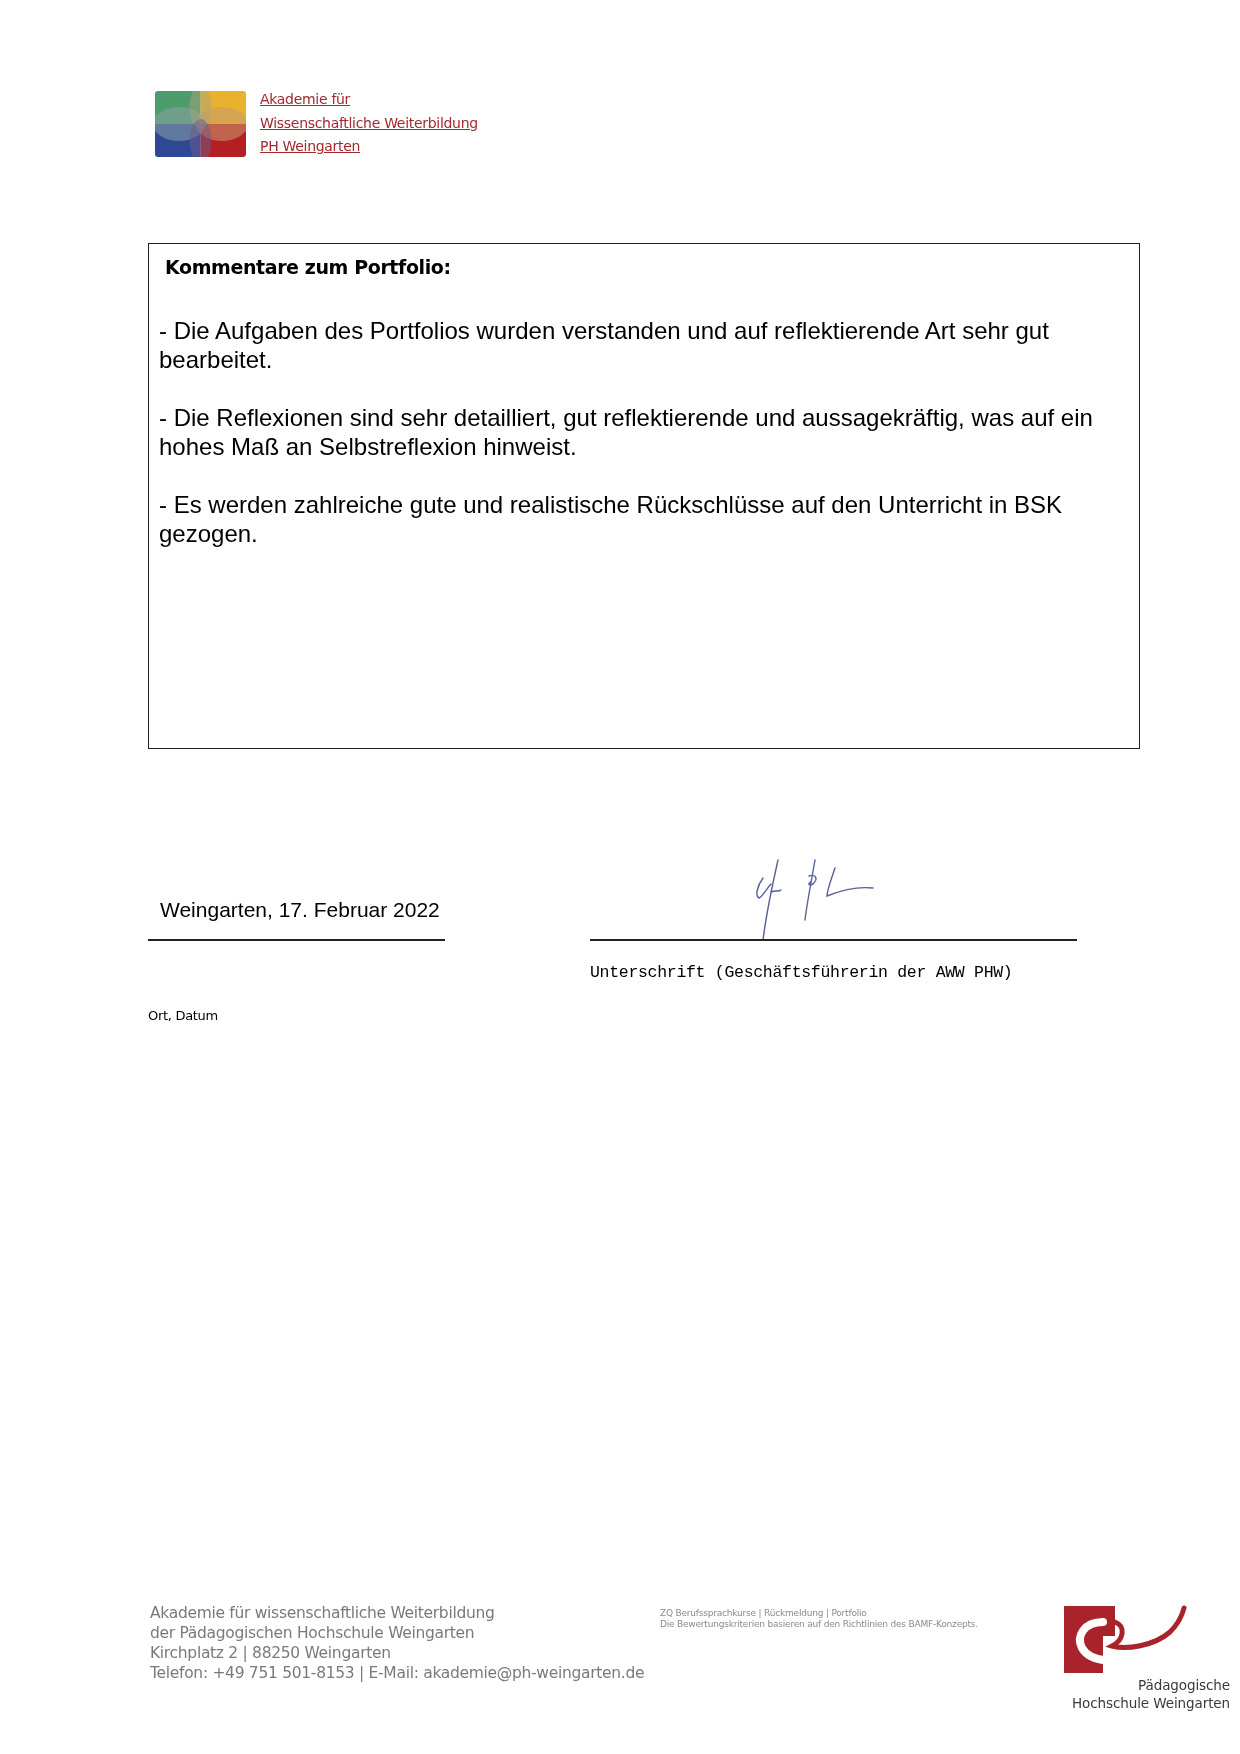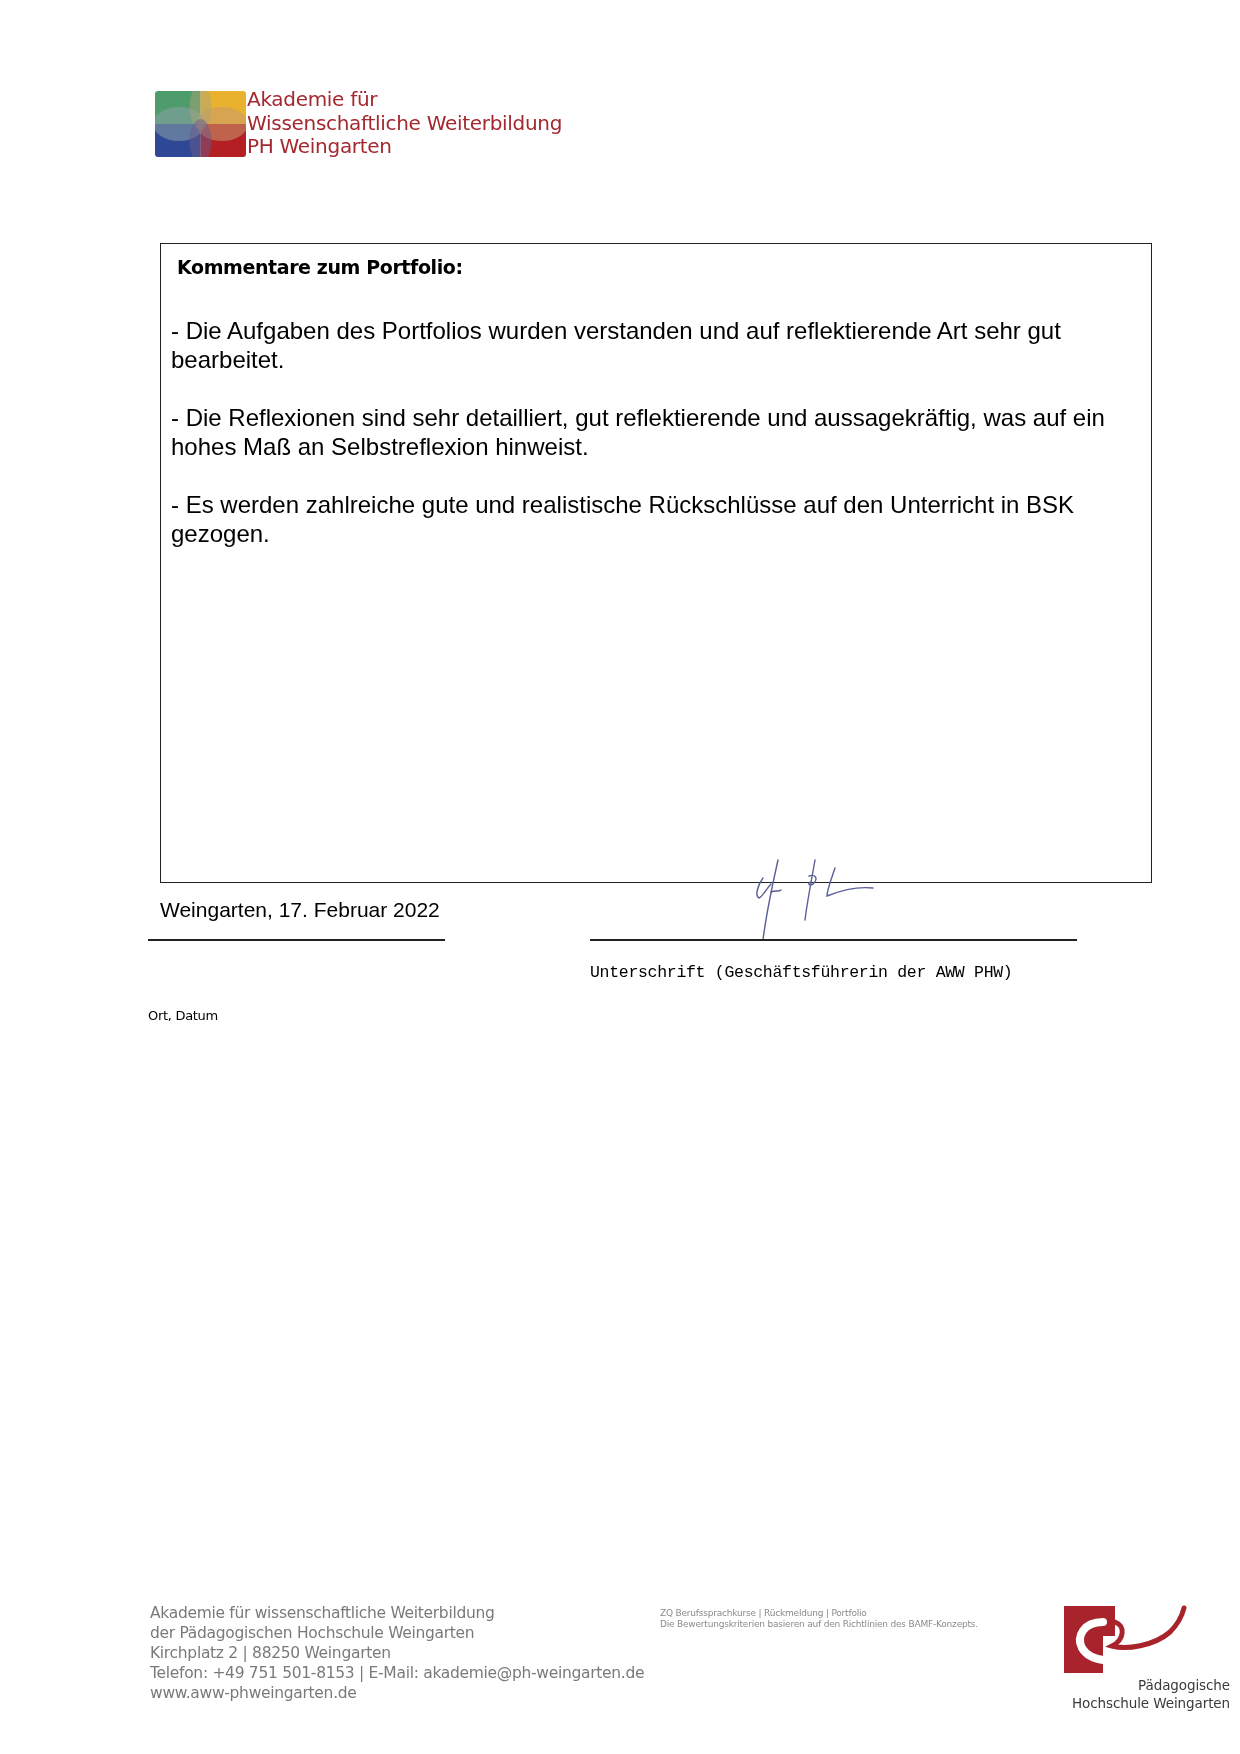--- a/index.html
+++ b/index.html
@@ -2,26 +2,26 @@
 <html><head>
   <meta charset="utf-8">
   <style>
     html, body { margin:0; padding:0; background:#ffffff; }
     body { width:1240px; height:1754px; position:relative; overflow:hidden;
            font-family:"Liberation Sans", sans-serif; color:#000; }
     .abs { position:absolute; }
 
     
     .aww-logo { left:155px; top:91px; width:91px; height:66px; border-radius:3px; overflow:hidden; }
-    .aww-title { left:247px; top:88px; color:#a3282f; font-family:"DejaVu Sans", sans-serif;
-                 font-size:20px; line-height:23.5px; letter-spacing:-0.3px; }
+    .aww-title { left:260px; top:88px; color:#a3282f; font-family:"DejaVu Sans", sans-serif;
+                 font-size:14px; line-height:23.5px; letter-spacing:-0.3px;text-decoration:underline; }
     .aww-title div { white-space:nowrap; }
 
     
-    .comment-box { left:160px; top:243px; width:992px; height:640px; border:1.3px solid #222; box-sizing:border-box; }
+    .comment-box { left:148px; top:243px; width:992px; height:506px; border:1.3px solid #222; box-sizing:border-box; }
     .comment-heading { position:absolute; left:16px; top:12px; font-family:"DejaVu Sans", sans-serif;
                        font-weight:bold; font-size:19px; letter-spacing:-0.4px; }
     .comment-body { position:absolute; left:6px; top:72px; width:960px; font-size:24px; line-height:29px; }
     .comment-body p { margin:0 0 29px 4px; }
 
     
     .date-text { left:160px; top:898px; font-size:21px; }
     .date-line { left:148px; top:939px; width:297px; height:1.5px; background:#222; }
     .date-label { left:148px; top:963px; font-family:"DejaVu Sans", sans-serif; font-size:13px; letter-spacing:-0.3px;margin-top:45px; }
     .sig-line { left:590px; top:939px; width:487px; height:1.5px; background:#222; }
@@ -84,21 +84,20 @@
   </svg>
 </div>
 <div class="abs sig-line"></div>
 <div class="abs sig-label">Unterschrift (Geschäftsführerin der AWW PHW)</div>
 
 <div class="abs footer-address">
   <div>Akademie für wissenschaftliche Weiterbildung</div>
   <div>der Pädagogischen Hochschule Weingarten</div>
   <div>Kirchplatz 2 | 88250 Weingarten</div>
   <div>Telefon: +49 751 501-8153 | E-Mail: akademie@ph-weingarten.de</div>
-  <div>www.aww-phweingarten.de</div>
 </div>
 
 <div class="abs footer-note">
   <div>ZQ Berufssprachkurse | Rückmeldung | Portfolio</div>
   <div>Die Bewertungskriterien basieren auf den Richtlinien des BAMF-Konzepts.</div>
 </div>
 
 <div class="abs ph-logo">
   <svg width="170" height="105" viewBox="0 0 170 105">
     <rect x="0" y="2" width="39" height="67" fill="#a8232b"></rect>

